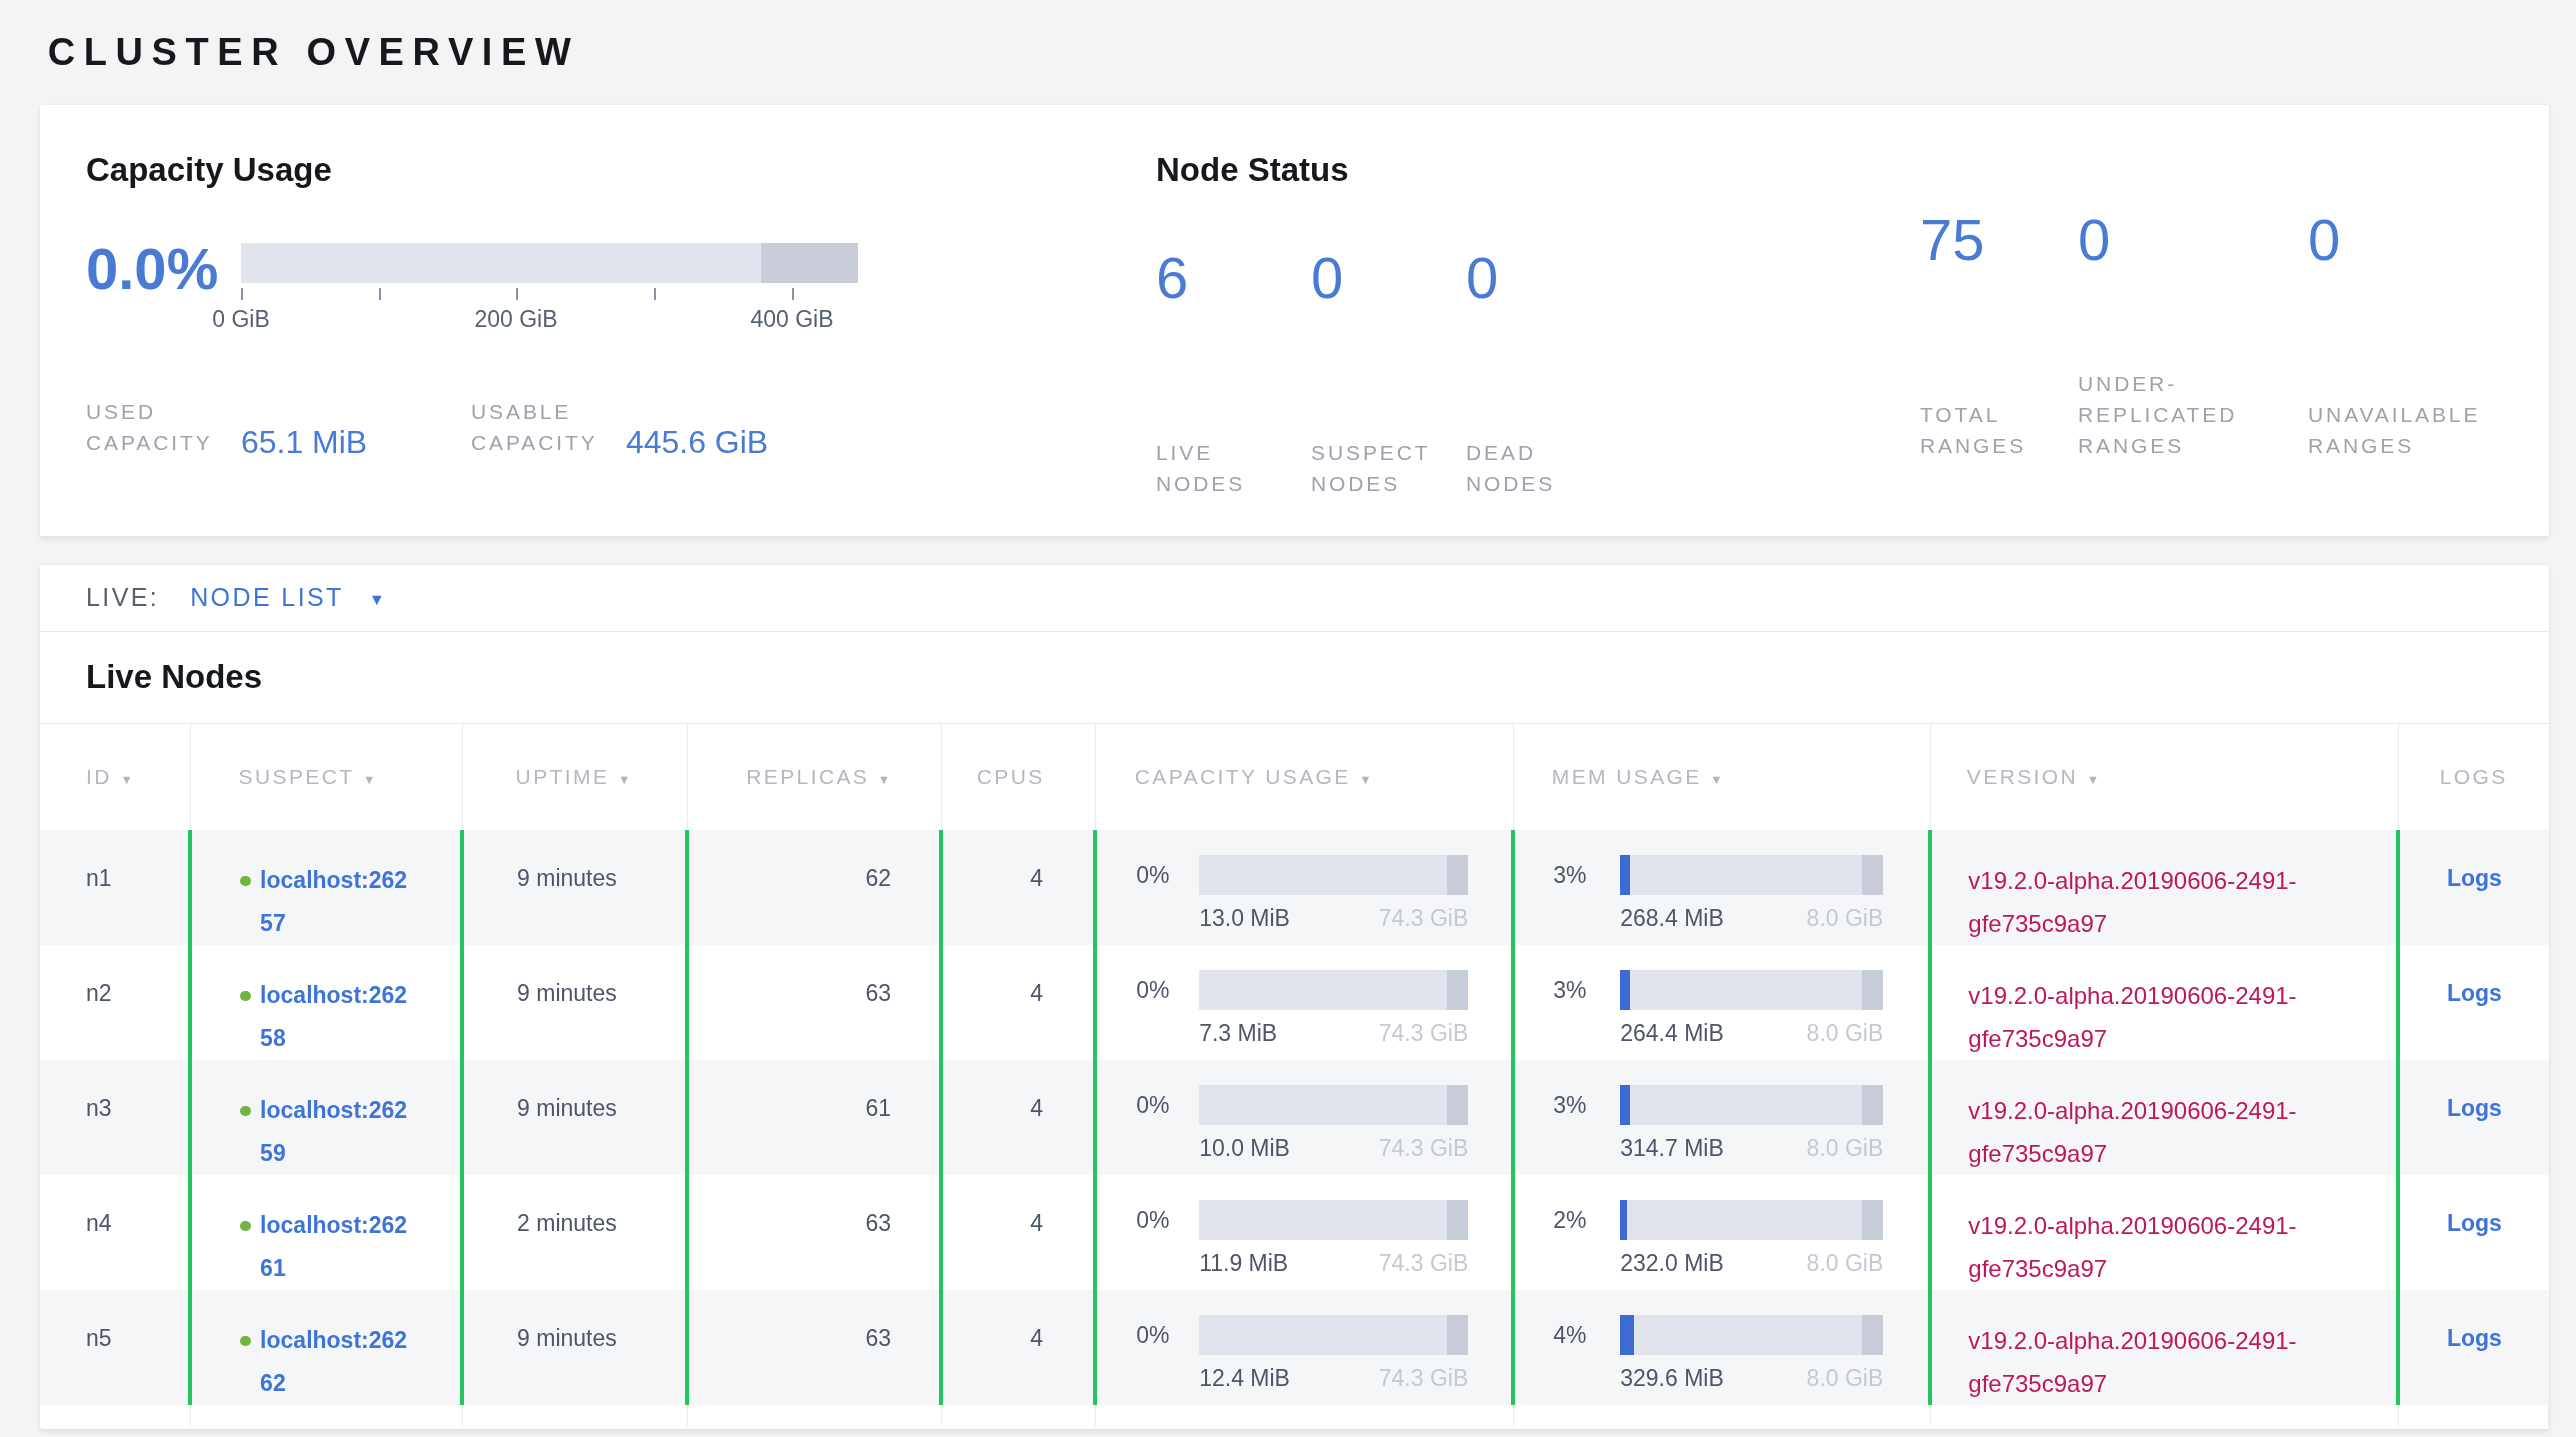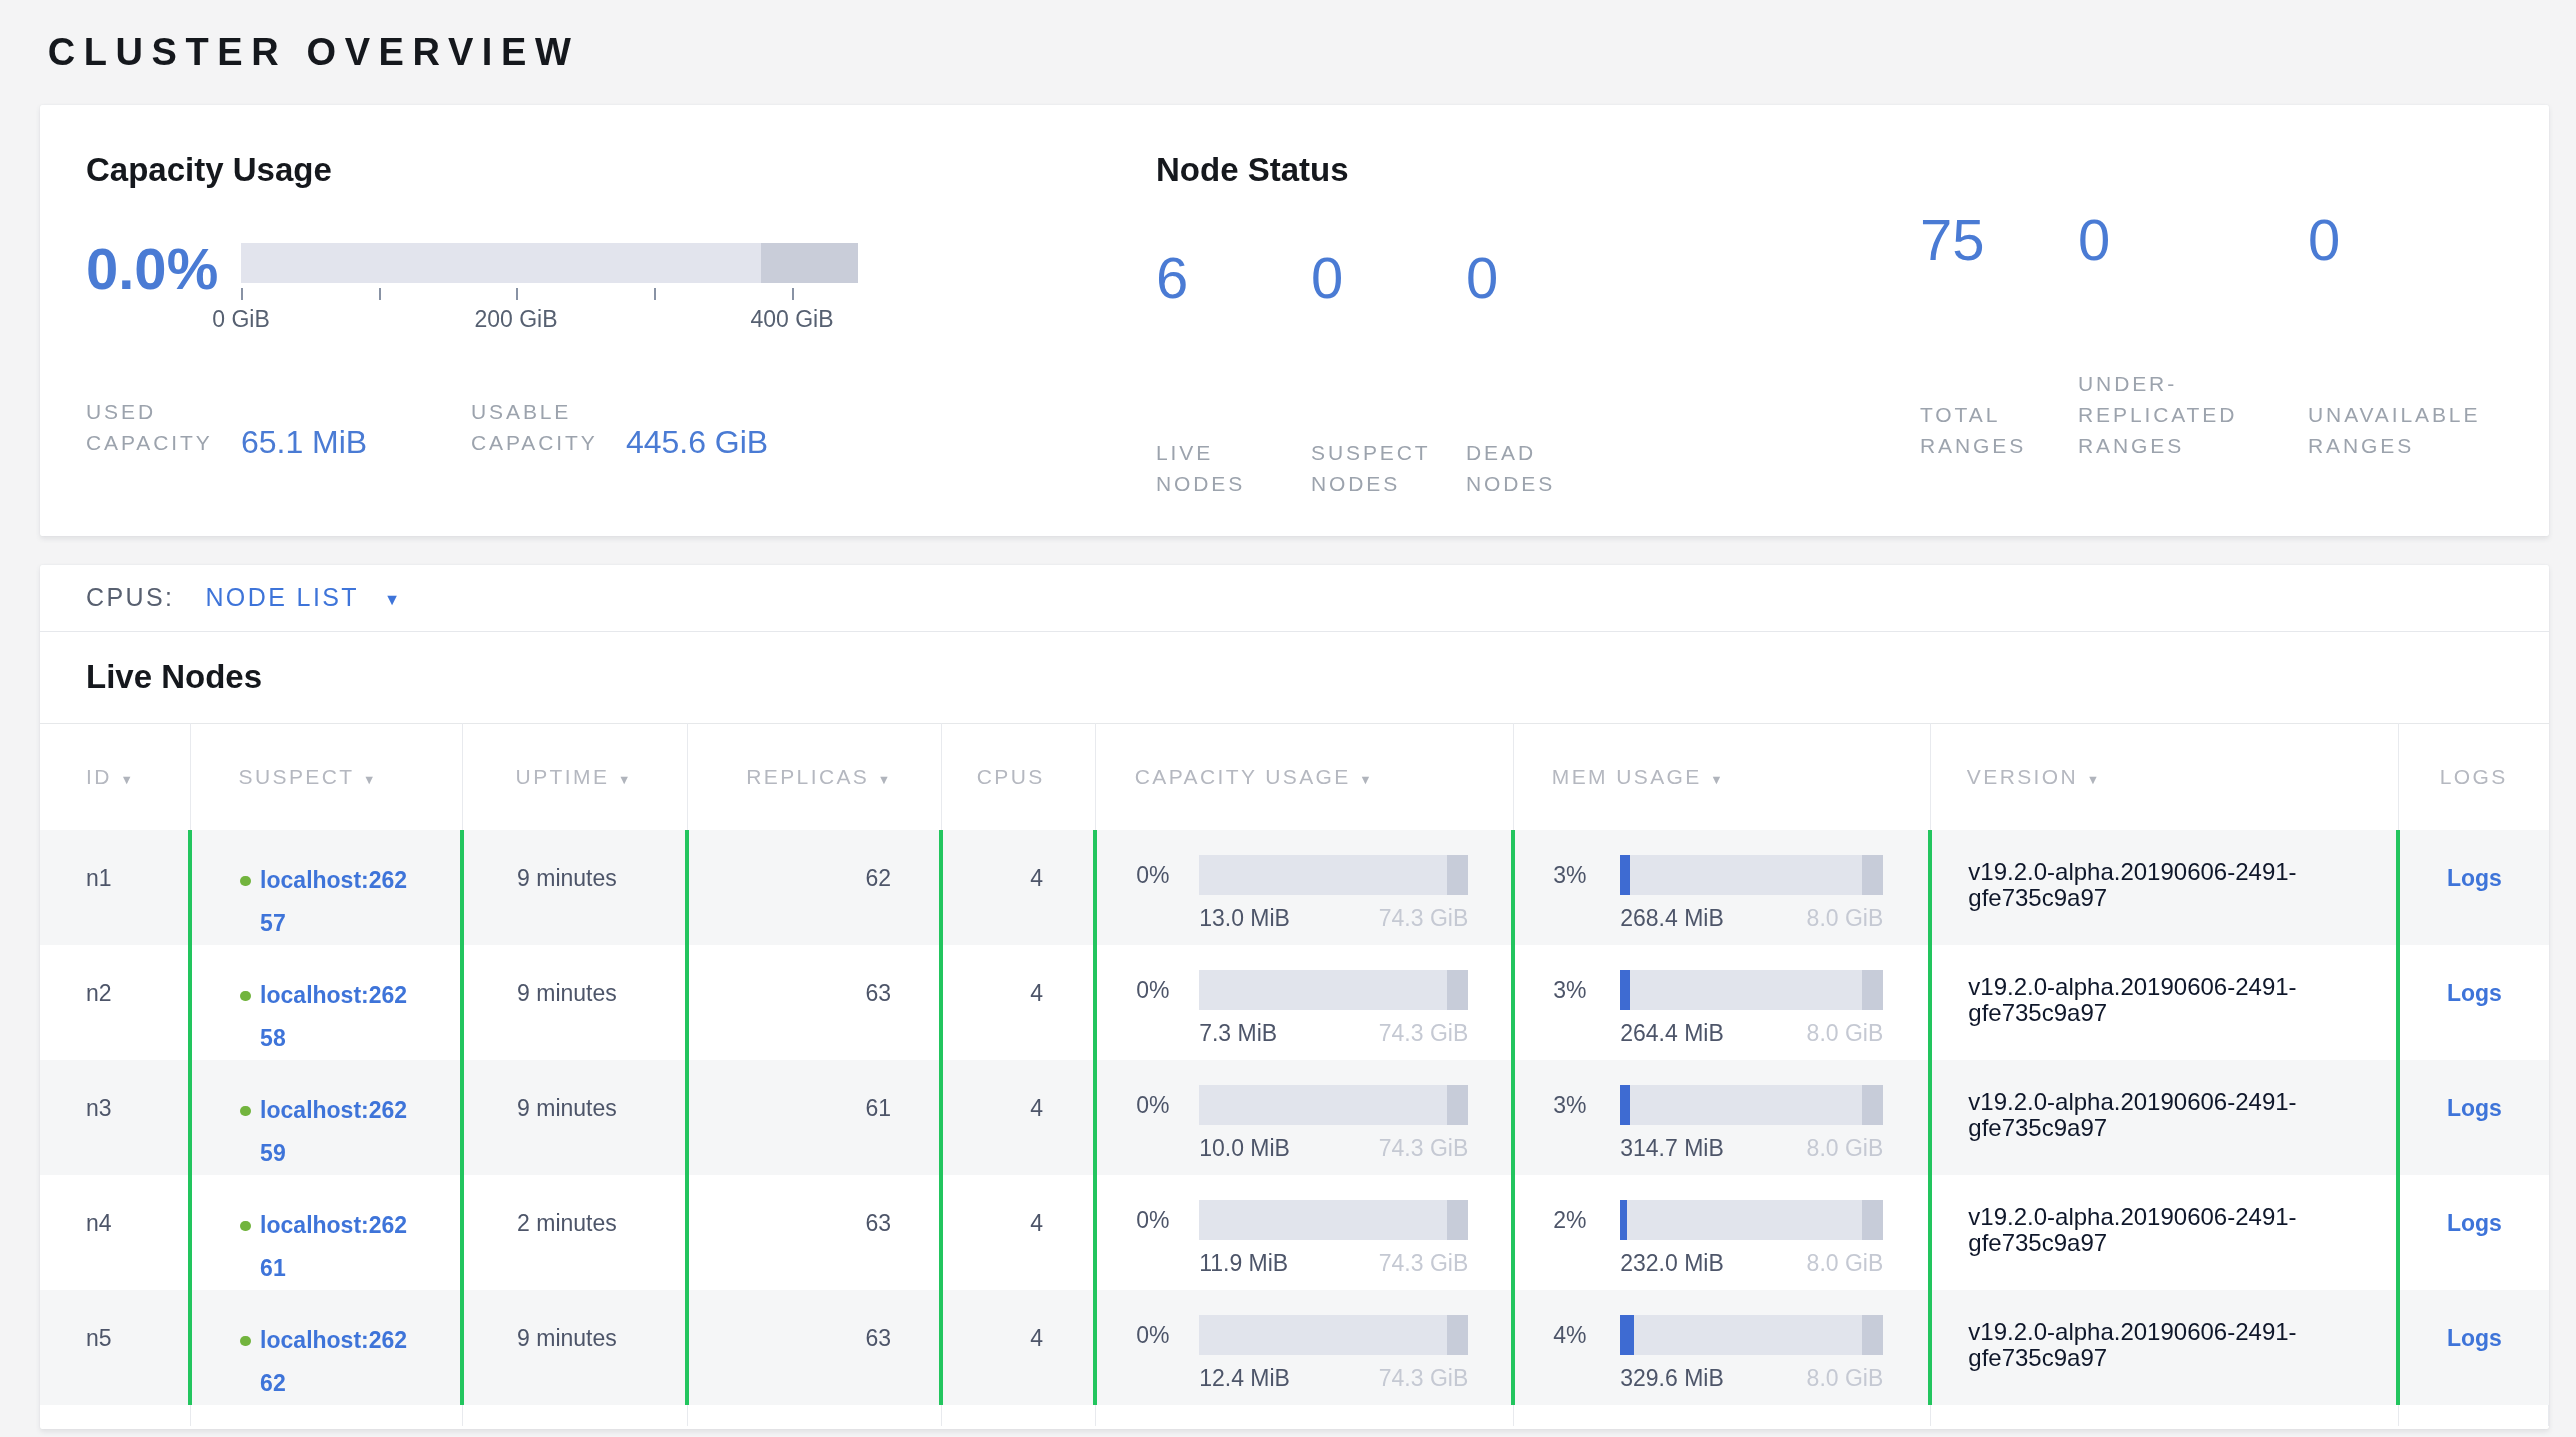--- a/index.html
+++ b/index.html
@@ -107,21 +107,21 @@
   .mini-pct { width:63px; font-size:23px; color:#4d5569; padding-top:6.7px; }
   .mini.mem .mini-pct { width:67px; }
   .mini-bar { flex:1; height:40px; background:#e1e4ec; position:relative; overflow:hidden; }
   .mini-bar::after { content:""; position:absolute; right:0; top:0; bottom:0; width:8%; background:#c7ccd9; }
   .mini-fill { position:absolute; left:0; top:0; bottom:0; background:#3e6bd2; }
   .mini-vals { display:flex; justify-content:space-between; margin:9.6px 0 0 63px; }
   .mini.mem .mini-vals { margin-left:67px; }
   .mini-used { font-size:23px; color:#4d5569; }
   .mini-total { font-size:23px; color:#c5c9d3; }
 
-  .ver-cell { padding:29px 29px 0 36px; font-size:24px; line-height:26px; color:#0f172a; word-wrap:break-word; }
+  .ver-cell { padding:29px 29px 0 36px; font-size:24px; line-height:43px; color:#be185d; word-wrap:break-word; }
   .logs-cell { padding-top:35px; }
 
   tr.partial { height:21px; background:#fff; }
   tr.partial td { border-right:1px solid #e8eaee; }
 </style>
 </head>
 <body>
 
 <div class="page">
 
@@ -207,21 +207,21 @@
           </div>
         </div>
       </div>
 
     </div>
   </section>
 
   <section class="card table-card">
 
     <div class="view-bar">
-      <span class="view-label">CPUS:</span>
+      <span class="view-label">LIVE:</span>
       <span class="view-selected">NODE LIST</span>
       <span class="view-caret">▼</span>
     </div>
 
     <h2 class="table-heading">Live Nodes</h2>
 
     <table>
       <colgroup>
         <col style="width:150px">
           <col style="width:272px">

